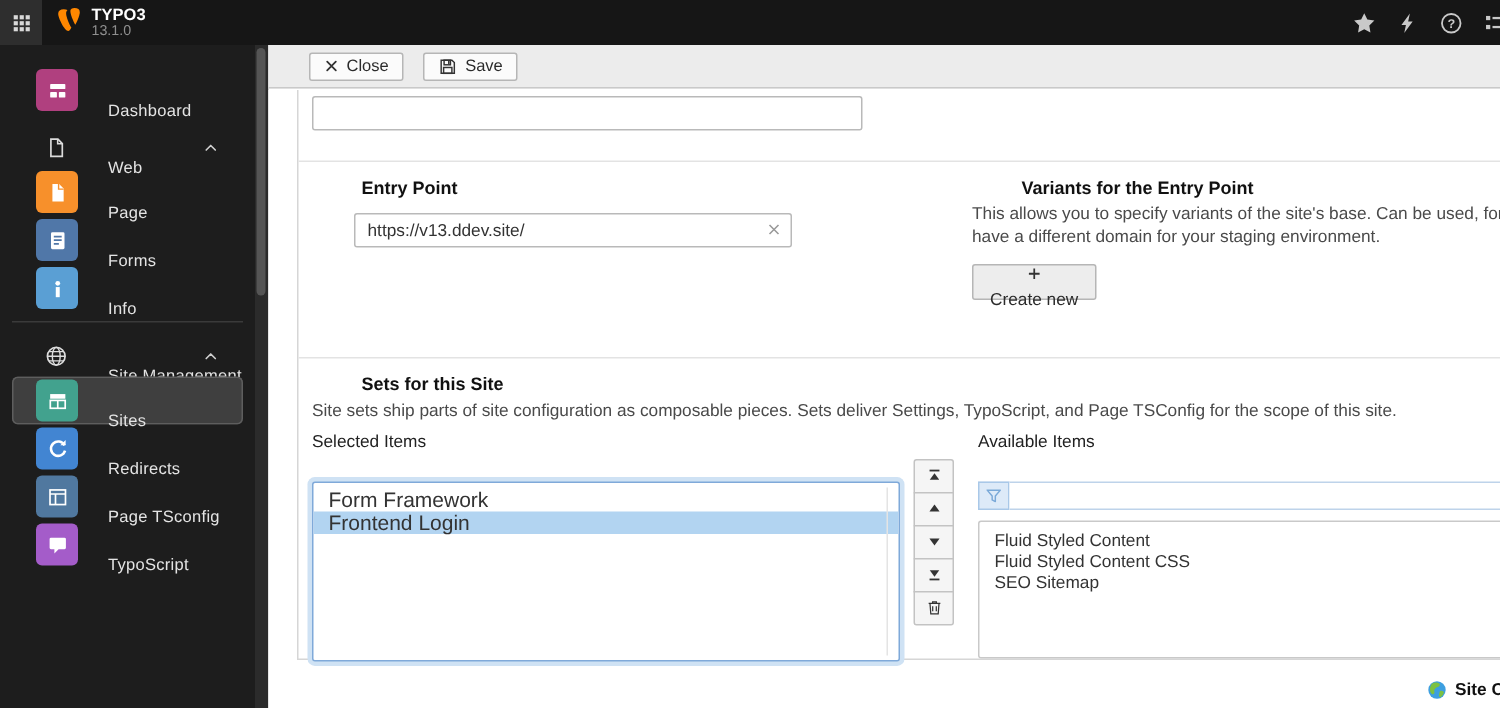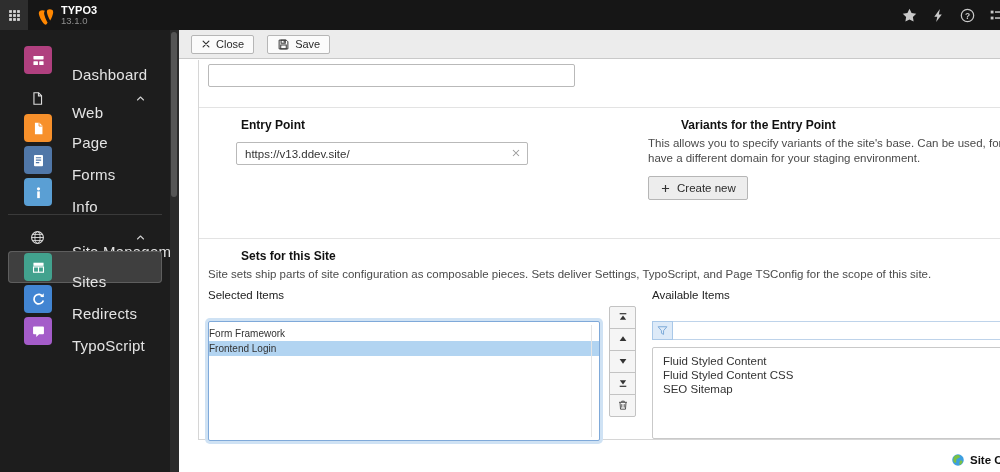--- a/index.html
+++ b/index.html
@@ -14,49 +14,49 @@
 
   
   .topbar {
     position: absolute; top: 0; left: 0; right: 0; height: 30px;
     background: #161616; display: flex; align-items: center; z-index: 9;
   }
   .mm-toggle {
     width: 28px; height: 30px; background: #2e2e2e; border: none; cursor: pointer;
     display: flex; align-items: center; justify-content: center; color: #d9d9d9;
   }
-  .brand { display: flex; align-items: flex-end; margin-left: 9px; }
+  .brand { display: flex; align-items: flex-start; margin-left: 9px; }
   .brand-text { margin-left: 6px; }
   .brand-name { font-size: 11px; font-weight: bold; color: #fff; line-height: 12px; }
   .brand-ver  { font-size: 9.5px; color: #8f8f8f; line-height: 10px; }
   .tb-icons { position: absolute; right: -6px; top: 0; height: 30px; display: flex; align-items: center; gap: 9px; }
   .tb-icon { width: 20px; height: 20px; background: none; border: none; color: #c9c9c9; cursor: pointer;
              display: flex; align-items: center; justify-content: center; }
 
   
   .sidebar { position: absolute; top: 30px; left: 0; width: 170px; bottom: 0; background: #1d1d1d; padding-top: 14px; }
   .sb-scroll { position: absolute; top: 30px; left: 170px; width: 9px; bottom: 0; background: #2b2b2b; }
   .sb-thumb { position: absolute; top: 2px; left: 1px; width: 6px; height: 165px; background: #555; border-radius: 3px; }
   .sb-item { position: relative; display: flex; align-items: center; height: 32px; margin: 0 8px; border-radius: 4px; cursor: pointer; }
   .sb-item.active { background: #3f3f3f; box-shadow: inset 0 0 0 1px #5e5e5e; }
   .sb-tile { width: 28px; height: 28px; border-radius: 4px; margin-left: 16px; color: #fff;
              display: flex; align-items: center; justify-content: center; flex: none; }
   .sb-module .sb-label { margin-left: 20px; }
-  .sb-label { font-size: 15px; color: #e4e4e4; letter-spacing: .2px; white-space: nowrap; margin-top: 28px; }
+  .sb-label { font-size: 11px; color: #e4e4e4; letter-spacing: .2px; white-space: nowrap; margin-top: 28px; }
   .sb-section { height: 28px; margin-top: 8px; }
   .sb-plain-ico { width: 16px; margin-left: 22px; color: #dcdcdc; display: flex; flex: none; }
   .sb-section .sb-label { margin-left: 26px; }
   .sb-chevron { position: absolute; right: 16px; color: #cfcfcf; display: flex; }
   .sb-divider { border-top: 1px solid #3a3a3a; margin: 6px 8px 4px; }
   .sb-item.gap { margin-top: 10px; }
 
   
   .content { position: absolute; left: 179px; top: 30px; right: 0; bottom: 0; background: #fff; }
   .docheader { height: 29px; background: #ececec; border-bottom: 1px solid #c9c9c9;
-               display: flex; align-items: center; padding-left: 12px; gap: 13px; }
+               display: flex; align-items: center; padding-left: 27px; gap: 13px; }
   .dh-btn { display: inline-flex; align-items: center; gap: 5px; height: 19px; padding: 0 9px;
             background: #fbfbfb; border: 1px solid #b6b6b6; border-radius: 2px;
             font-size: 11px; color: #2b2b2b; font-family: inherit; cursor: pointer; }
   .module-body { position: absolute; top: 30px; left: 0; right: 0; bottom: 0; background: #fff; }
 
   .panel { position: absolute; left: 19px; top: 0; width: 960px; height: 380px;
            border-left: 1px solid #d6d6d6; border-bottom: 1px solid #d6d6d6; padding: 4px 0 0 9px; background: #fff; }
   .top-input { display: block; width: 367px; height: 23px; border: 1px solid #b9b9b9; border-radius: 2px;
                font-size: 11.5px; padding: 0 8px; font-family: inherit; }
   .divider { border-top: 1px solid #e3e3e3; margin: 20px 0 0 -9px; width: 960px; }
@@ -68,28 +68,28 @@
   .fieldset-title { font-size: 12px; font-weight: bold; color: #111; margin-top: 10px; margin-left: 33px; }
   .fieldset-desc { font-size: 11.5px; color: #4a4a4a; line-height: 1.32; margin-top: 4px; }
   .col-left .fieldset-desc { width: 425px; }
   .col-right .fieldset-desc { width: 462px; }
   .input-wrap { position: relative; width: 292px; margin-top: 10px; margin-left: 28px; }
   .form-input { width: 100%; height: 23px; border: 1px solid #b9b9b9; border-radius: 2px;
                 font-size: 11.5px; color: #333; padding: 0 24px 0 8px; font-family: inherit; }
   .clear-x { position: absolute; right: 6px; top: 5px; color: #9a9a9a; cursor: pointer; display: flex; }
   .create-btn { margin-top: 10px; display: inline-flex; align-items: center; gap: 6px; height: 24px; padding: 0 11px;
                 background: #ededed; border: 1px solid #b6b6b6; border-radius: 2px;
-                font-size: 11.5px; color: #2b2b2b; font-family: inherit; cursor: pointer; }
+                font-size: 11.5px; color: #2b2b2b; font-family: inherit; cursor: pointer; flex-direction: column; }
 
   .sets-cols { display: flex; margin-top: 6px; }
   .col-label { font-size: 11.5px; color: #222; margin-bottom: 20px; }
   .sel-col { width: 392px; flex: none; }
   .sel-listbox { position: relative; height: 120px; border: 1px solid #7fa9d9; border-radius: 2px; background: #fff;
                  box-shadow: 0 0 0 3px #cfe2f4; padding-top: 4px; overflow: hidden; }
-  .sel-item { height: 15px; line-height: 15px; font-size: 10px; color: #333; cursor: pointer; white-space: nowrap; }
+  .sel-item { height: 15px; line-height: 15px; font-size: 14px; color: #333; padding-left: 10px; cursor: pointer; white-space: nowrap; }
   .sel-item.selected { background: #b2d4f1; }
   .sel-scrollline { position: absolute; top: 3px; bottom: 3px; right: 7px; width: 1px; background: #e4e4e4; }
 
   .move-col { display: flex; flex-direction: column; margin-left: 9px; margin-top: 17px; flex: none; }
   .move-btn { width: 27px; height: 23px; background: #f5f5f5; border: 1px solid #c3c3c3; color: #333;
               display: flex; align-items: center; justify-content: center; margin-top: -1px; cursor: pointer; }
   .move-btn:first-child { margin-top: 0; border-radius: 2px 2px 0 0; }
   .move-btn:last-child { border-radius: 0 0 2px 2px; }
 
   .avail-col { margin-left: 16px; flex: none; width: 470px; }
@@ -245,20 +245,29 @@
       <span class="sb-label">Sites</span>
     </div>
     <div class="sb-item sb-module">
       <span class="sb-tile" style="background: rgb(66, 133, 210);">
         <svg class="ico" width="15" height="15" viewBox="0 0 16 16" aria-hidden="true">
           <path d="M12.8 5.2A5.1 5.1 0 1 0 13.2 9" fill="none" stroke="currentColor" stroke-width="1.8"></path>
           <path d="M13.6 1.4v3.8h-3.8z"></path>
         </svg>
       </span>
       <span class="sb-label">Redirects</span>
+    </div>
+    <div class="sb-item sb-module">
+      <span class="sb-tile" style="background: rgb(80, 120, 159);">
+        <svg class="ico" width="15" height="15" viewBox="0 0 16 16" aria-hidden="true">
+          <rect x="2.5" y="2.8" width="11" height="10.4" fill="none" stroke="currentColor" stroke-width="1.2"></rect>
+          <path d="M2.5 5.7h11M6.4 5.7v7.5" stroke="currentColor" stroke-width="1.2"></path>
+        </svg>
+      </span>
+      <span class="sb-label">Page TSconfig</span>
     </div>
     <div class="sb-item sb-module">
       <span class="sb-tile" style="background: rgb(164, 92, 201);">
         <svg class="ico" width="15" height="15" viewBox="0 0 16 16" aria-hidden="true">
           <path d="M3.2 2.6h9.6a1 1 0 0 1 1 1v6.2a1 1 0 0 1-1 1H8.6l-3 3v-3H3.2a1 1 0 0 1-1-1V3.6a1 1 0 0 1 1-1z"></path>
         </svg>
       </span>
       <span class="sb-label">TypoScript</span>
     </div>
   </aside>

